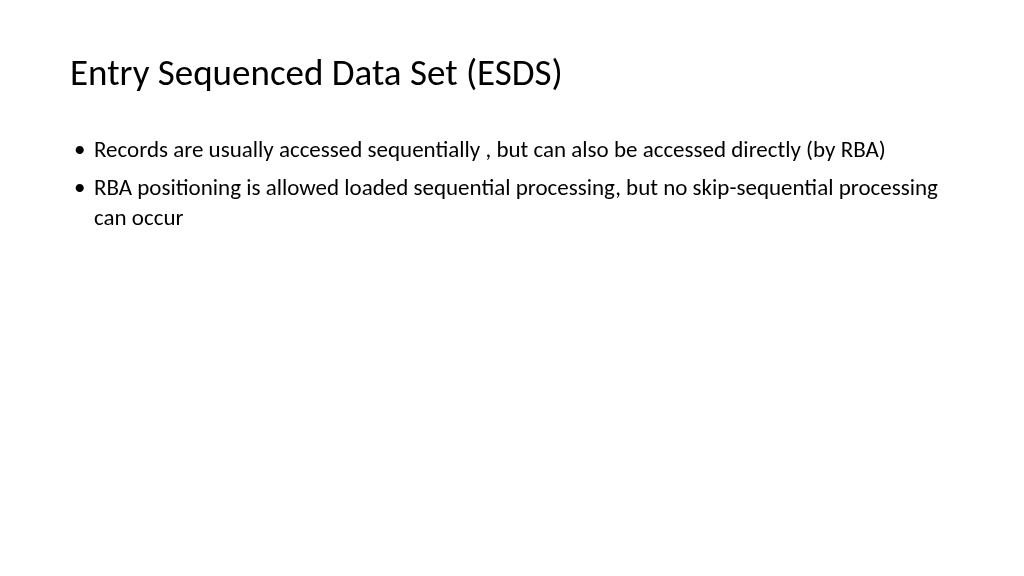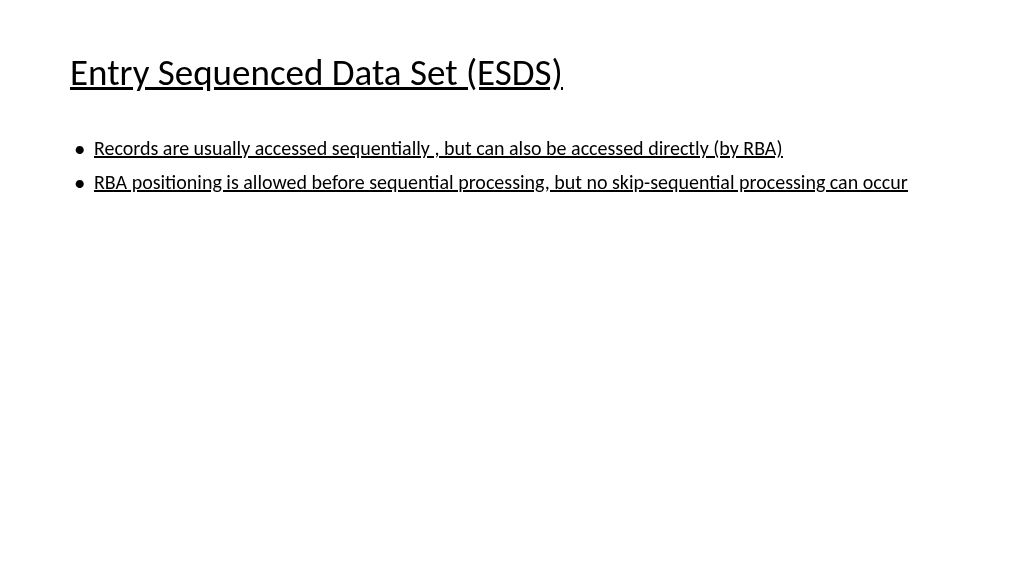--- a/index.html
+++ b/index.html
@@ -1,19 +1,18 @@
 <!DOCTYPE html>
 <html><head>
   <meta charset="utf-8">
   <style>
     * {
       margin: 0;
       padding: 0;
       box-sizing: border-box;
-      text-decoration: underline;
     }
     body {
       width: 1024px;
       height: 576px;
       background: #ffffff;
       font-family: Calibri, "Segoe UI", Arial, sans-serif;
       color: #000000;
       padding: 50px 70px 50px 70px;
     }
     .title {
@@ -22,34 +21,34 @@
       margin-bottom: 40px;
       color: #000000;
     }
     .bullet-list {
       list-style: none;
       padding-left: 0;
     }
     .bullet-item {
       position: relative;
       padding-left: 24px;
-      font-size: 20px;
+      font-size: 23px;
       line-height: 1.3;
       margin-bottom: 8px;
       color: #000000;
     }
     .bullet-item::before {
       content: "•";
       position: absolute;
       left: 4px;
       top: 0;
       font-size: 23px;
     }
   </style>
 </head>
 <body>
 
 <h1 class="title">Entry Sequenced Data Set (ESDS)</h1>
 
 <ul class="bullet-list">
   <li class="bullet-item">Records are usually accessed sequentially , but can also be accessed directly (by RBA)</li>
-  <li class="bullet-item">RBA positioning is allowed before sequential processing, but no skip-sequential processing can occur</li>
+  <li class="bullet-item">RBA positioning is allowed loaded sequential processing, but no skip-sequential processing can occur</li>
 </ul>
 
 </body></html>

